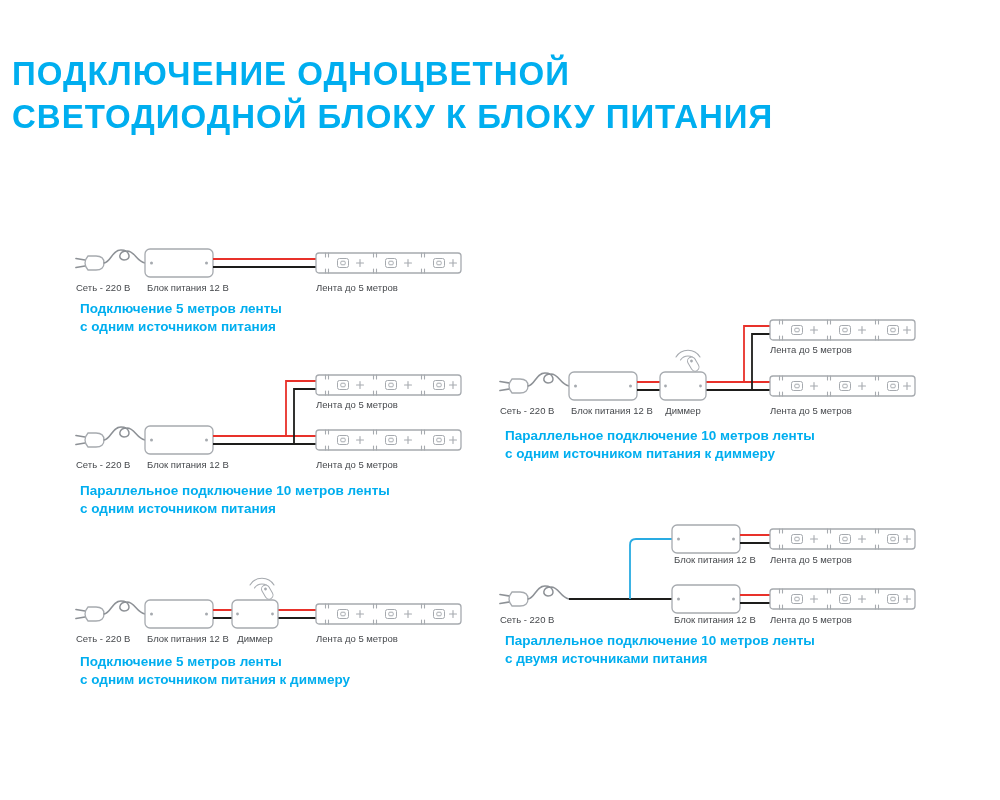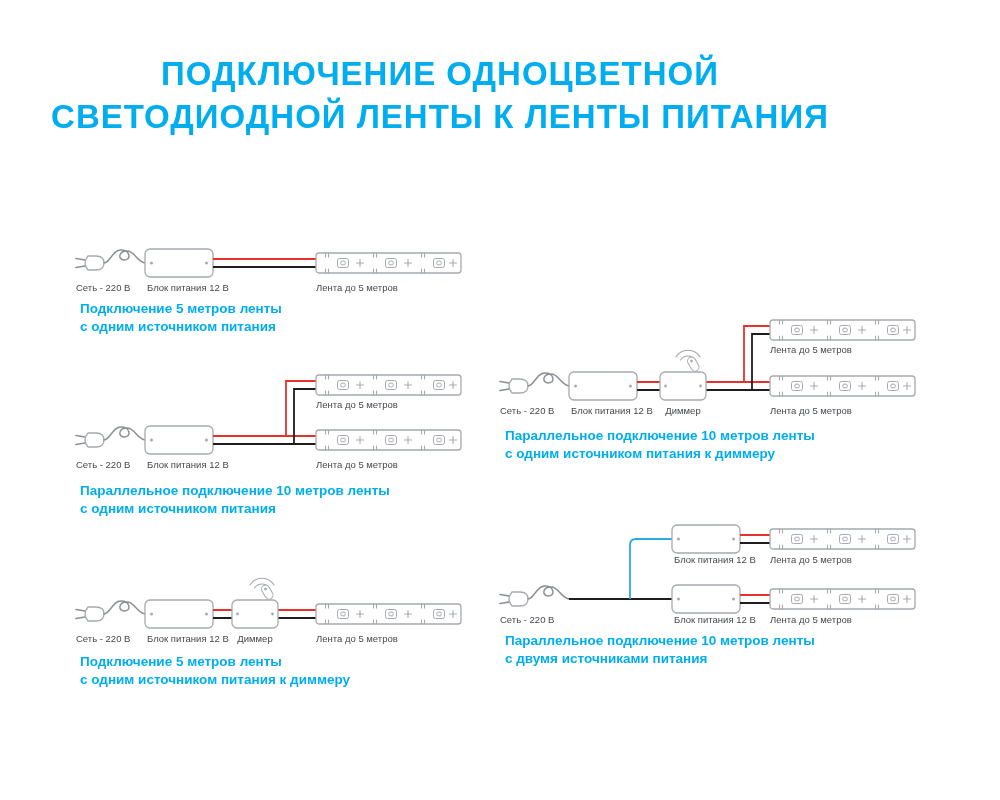--- a/index.html
+++ b/index.html
@@ -1,40 +1,40 @@
 <!DOCTYPE html>
 <html style="--accent: #00aeef; --outline: #a6aaaf; --cord: #8d9196; --wire-red: #e8312a; --wire-black: #1d1d1b; --wire-blue: #29abe2;"><head>
 <meta charset="utf-8">
 <style>
   html,body{margin:0;padding:0;background:#ffffff;}
   .page{position:relative;width:1000px;height:800px;overflow:hidden;background:#fff;
         font-family:"Liberation Sans",sans-serif;}
-  .title{position:absolute;top:52px;left:0;width:880px;margin:0;text-align:center;
+  .title{position:absolute;top:52px;left:0;width:880px;margin:0;
          font-size:33px;line-height:43px;font-weight:bold;letter-spacing:1px;
-         color:var(--accent,#00aeef);}
+         color:var(--accent,#00aeef);padding-left:12px;}
   .canvas{position:absolute;top:0;left:0;}
   .box{fill:#ffffff;stroke:var(--outline,#a6aaaf);stroke-width:1.3;}
   .box2{fill:#ffffff;stroke:var(--outline,#a6aaaf);stroke-width:1;}
   .dot{fill:var(--outline,#a6aaaf);}
   .pin{stroke:var(--cord,#8d9196);stroke-width:1.7;stroke-linecap:round;}
   .cord{stroke:var(--cord,#8d9196);stroke-width:1.5;fill:none;stroke-linecap:round;}
   .thin{stroke:var(--outline,#a6aaaf);stroke-width:1.1;fill:none;stroke-linecap:round;}
   .wire-r{stroke:var(--wire-red,#e8312a);stroke-width:1.8;fill:none;}
   .wire-k{stroke:var(--wire-black,#1d1d1b);stroke-width:1.8;fill:none;}
   .wire-b{stroke:var(--wire-blue,#29abe2);stroke-width:1.8;fill:none;}
   .comp-label{font-family:"Liberation Sans",sans-serif;font-size:9.5px;fill:#45484c;}
   .caption{font-family:"Liberation Sans",sans-serif;font-size:13.5px;font-weight:bold;
            fill:var(--accent,#00aeef);}
 </style>
 </head>
 <body>
 
 <div class="page">
 
-  <h1 class="title"><span>ПОДКЛЮЧЕНИЕ ОДНОЦВЕТНОЙ</span><br><span>СВЕТОДИОДНОЙ ЛЕНТЫ К ЛЕНТЫ ПИТАНИЯ</span></h1>
+  <h1 class="title"><span>ПОДКЛЮЧЕНИЕ ОДНОЦВЕТНОЙ</span><br><span>СВЕТОДИОДНОЙ БЛОКУ К БЛОКУ ПИТАНИЯ</span></h1>
 
   <svg class="canvas" width="1000" height="800" viewBox="0 0 1000 800">
     <defs>
       <g id="plug-sym">
         <line class="pin" x1="-13" y1="-4.5" x2="-1" y2="-2.5"></line>
         <line class="pin" x1="-13" y1="4.5" x2="-1" y2="2.5"></line>
         <path class="box" d="M -1 -7 L 7 -7 Q 15 -7 15 0 Q 15 7 7 7 L -1 7 Q -4 3.5 -4 0 Q -4 -3.5 -1 -7 Z"></path>
         <path class="cord" d="M 15 0 C 22 -1 23 -13 32 -13 C 41 -13 43 -3 35 -3 C 29 -3 29 -12 38 -12 C 46 -12 47 -2 56 0"></path>
       </g>
       <g id="psu-sym">

